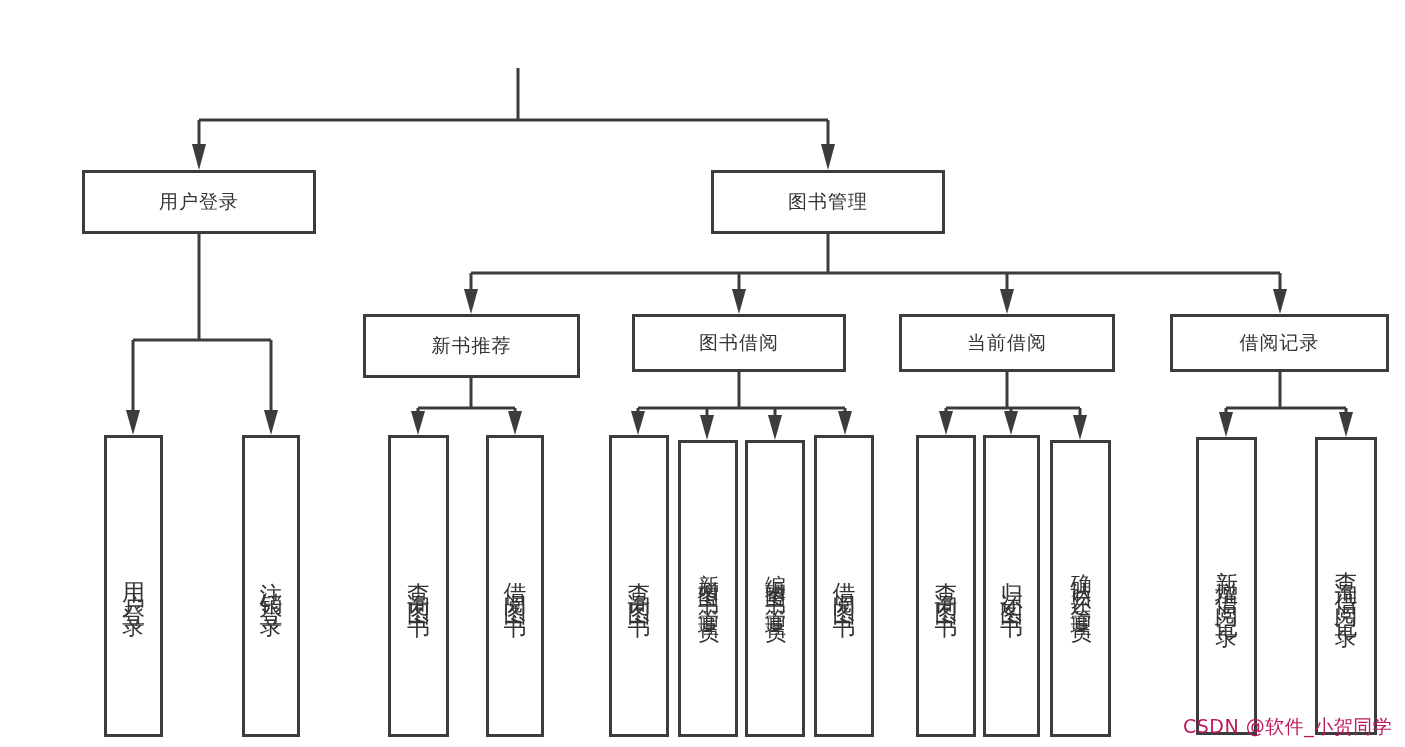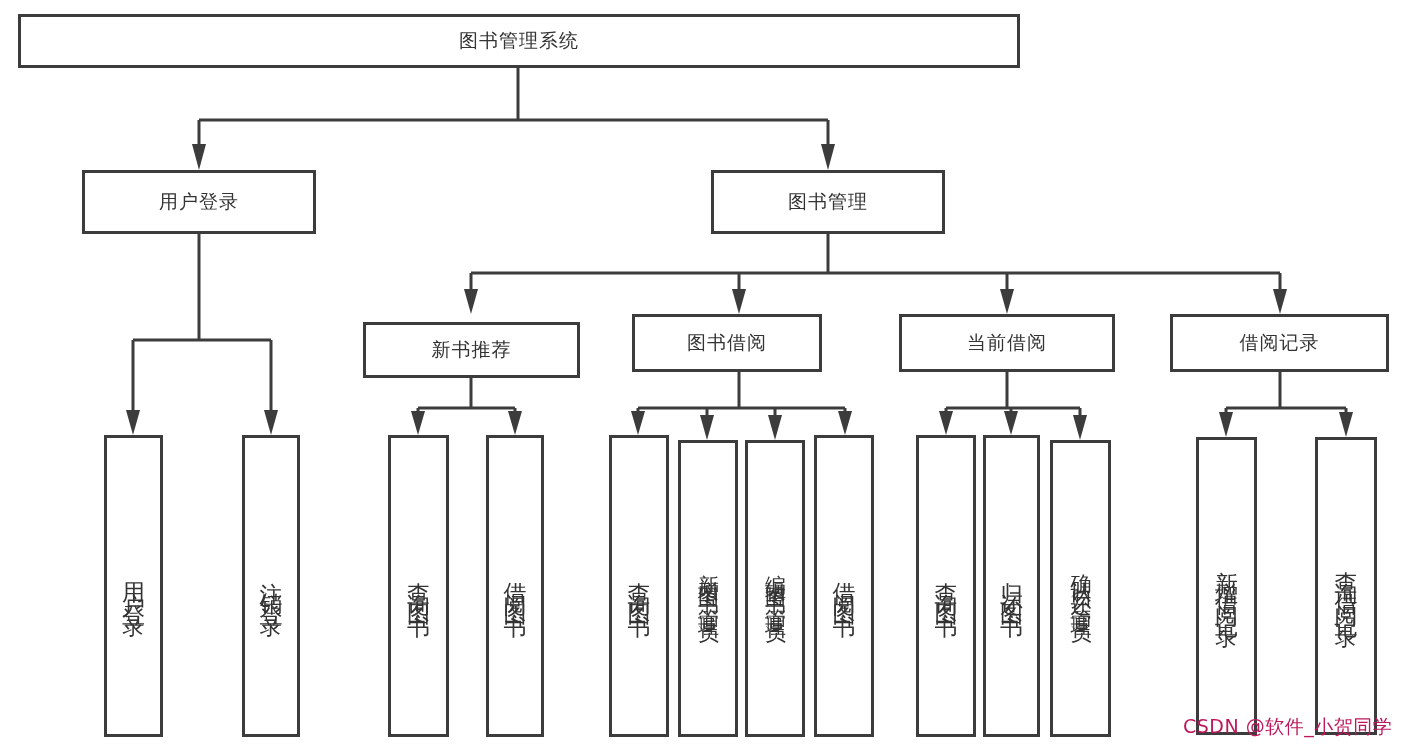--- a/index.html
+++ b/index.html
@@ -101,35 +101,32 @@
 
       <polygon points="939,411 953,411 946,435"></polygon>
       <polygon points="1004,411 1018,411 1011,435"></polygon>
       <polygon points="1073,415 1087,415 1080,440"></polygon>
 
       <polygon points="1219,412 1233,412 1226,437"></polygon>
       <polygon points="1339,412 1353,412 1346,437"></polygon>
     </g>
   </svg>
 
-  <div class="node" style="left:18px;top:14px;width:1002px;height:54px;">
-    <span>图书管理系统</span>
-  </div>
 
   <div class="node" style="left:82px;top:170px;width:234px;height:64px;">
     <span>用户登录</span>
   </div>
   <div class="node" style="left:711px;top:170px;width:234px;height:64px;">
     <span>图书管理</span>
   </div>
 
-  <div class="node" style="left:363px;top:314px;width:217px;height:56px;margin-top:8px;">
+  <div class="node" style="left:363px;top:314px;width:217px;height:64px;">
     <span>新书推荐</span>
   </div>
-  <div class="node" style="left:632px;top:314px;width:190px;height:58px;">
+  <div class="node" style="left:632px;top:314px;width:214px;height:58px;">
     <span>图书借阅</span>
   </div>
   <div class="node" style="left:899px;top:314px;width:216px;height:58px;">
     <span>当前借阅</span>
   </div>
   <div class="node" style="left:1170px;top:314px;width:219px;height:58px;">
     <span>借阅记录</span>
   </div>
 
   <div class="leaf" style="left:104px;top:435px;width:59px;height:302px;">

